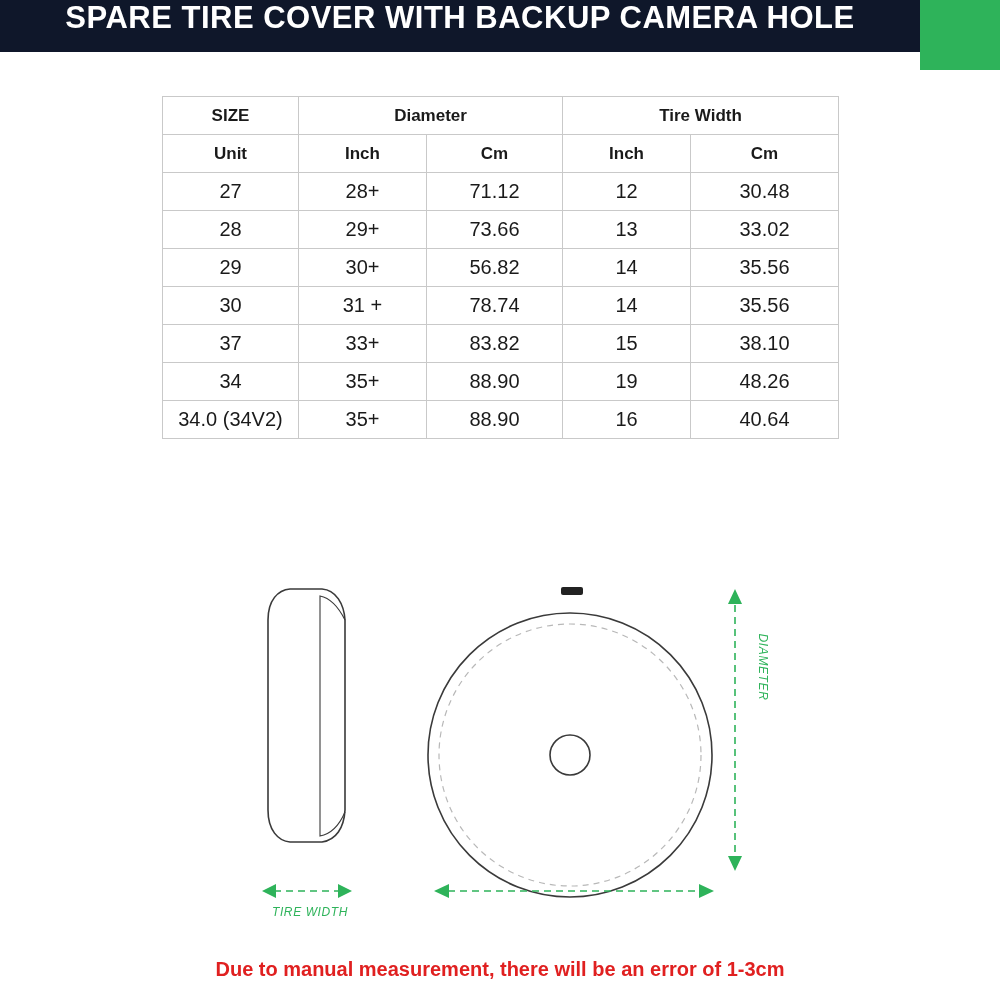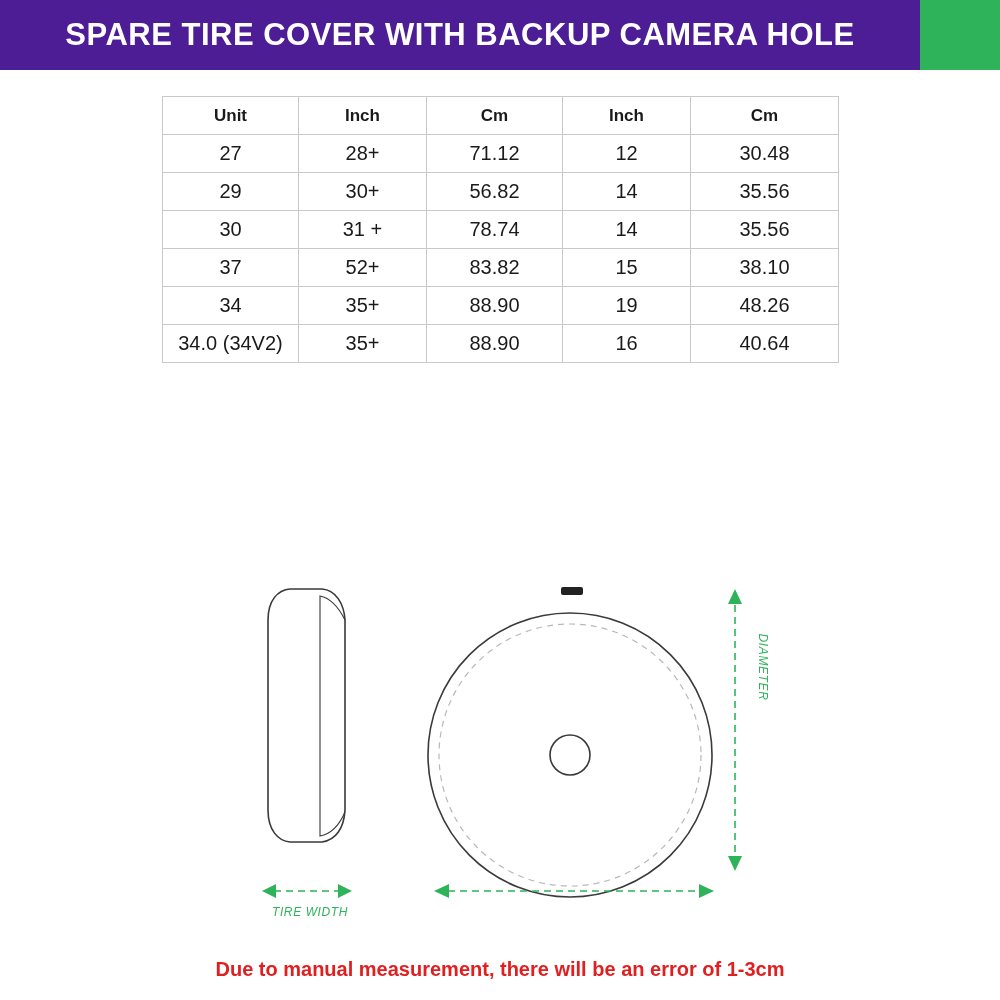--- a/index.html
+++ b/index.html
@@ -15,24 +15,24 @@
     position: relative;
     overflow: hidden;
   }
 
   
   .header-banner {
     position: absolute;
     left: 0;
     top: 0;
     width: 920px;
-    height: 70px;
-    background: #4c1d95;
+    height: 52px;
+    background: #0f172a;
     display: flex;
-    align-items: center;
+    align-items: flex-start;
     justify-content: center;
   }
   .header-title {
     color: #ffffff;
     font-size: 31px;
     font-weight: bold;
     letter-spacing: 0.5px;
     text-align: center;
     font-family: "Liberation Sans", sans-serif;
     white-space: nowrap;
@@ -145,52 +145,64 @@
   <table class="size-table">
     <colgroup>
       <col class="col-size">
         <col class="col-di">
         <col class="col-dc">
         <col class="col-ti">
         <col class="col-tc">
     </colgroup>
     <thead>
       <tr>
+        <th>SIZE</th>
+        <th colspan="2">Diameter</th>
+        <th colspan="2">Tire Width</th>
+      </tr>
+      <tr>
         <th>Unit</th>
         <th>Inch</th>
         <th>Cm</th>
         <th>Inch</th>
         <th>Cm</th>
       </tr>
     </thead>
     <tbody>
       <tr>
         <td class="rowlabel">27</td>
         <td>28+</td>
         <td>71.12</td>
         <td>12</td>
         <td>30.48</td>
       </tr>
       <tr>
+        <td class="rowlabel">28</td>
+        <td>29+</td>
+        <td>73.66</td>
+        <td>13</td>
+        <td>33.02</td>
+      </tr>
+      <tr>
         <td class="rowlabel">29</td>
         <td>30+</td>
         <td>56.82</td>
         <td>14</td>
         <td>35.56</td>
       </tr>
       <tr>
         <td class="rowlabel">30</td>
         <td>31 +</td>
         <td>78.74</td>
         <td>14</td>
         <td>35.56</td>
       </tr>
       <tr>
         <td class="rowlabel">37</td>
-        <td>52+</td>
+        <td>33+</td>
         <td>83.82</td>
         <td>15</td>
         <td>38.10</td>
       </tr>
       <tr>
         <td class="rowlabel">34</td>
         <td>35+</td>
         <td>88.90</td>
         <td>19</td>
         <td>48.26</td>

